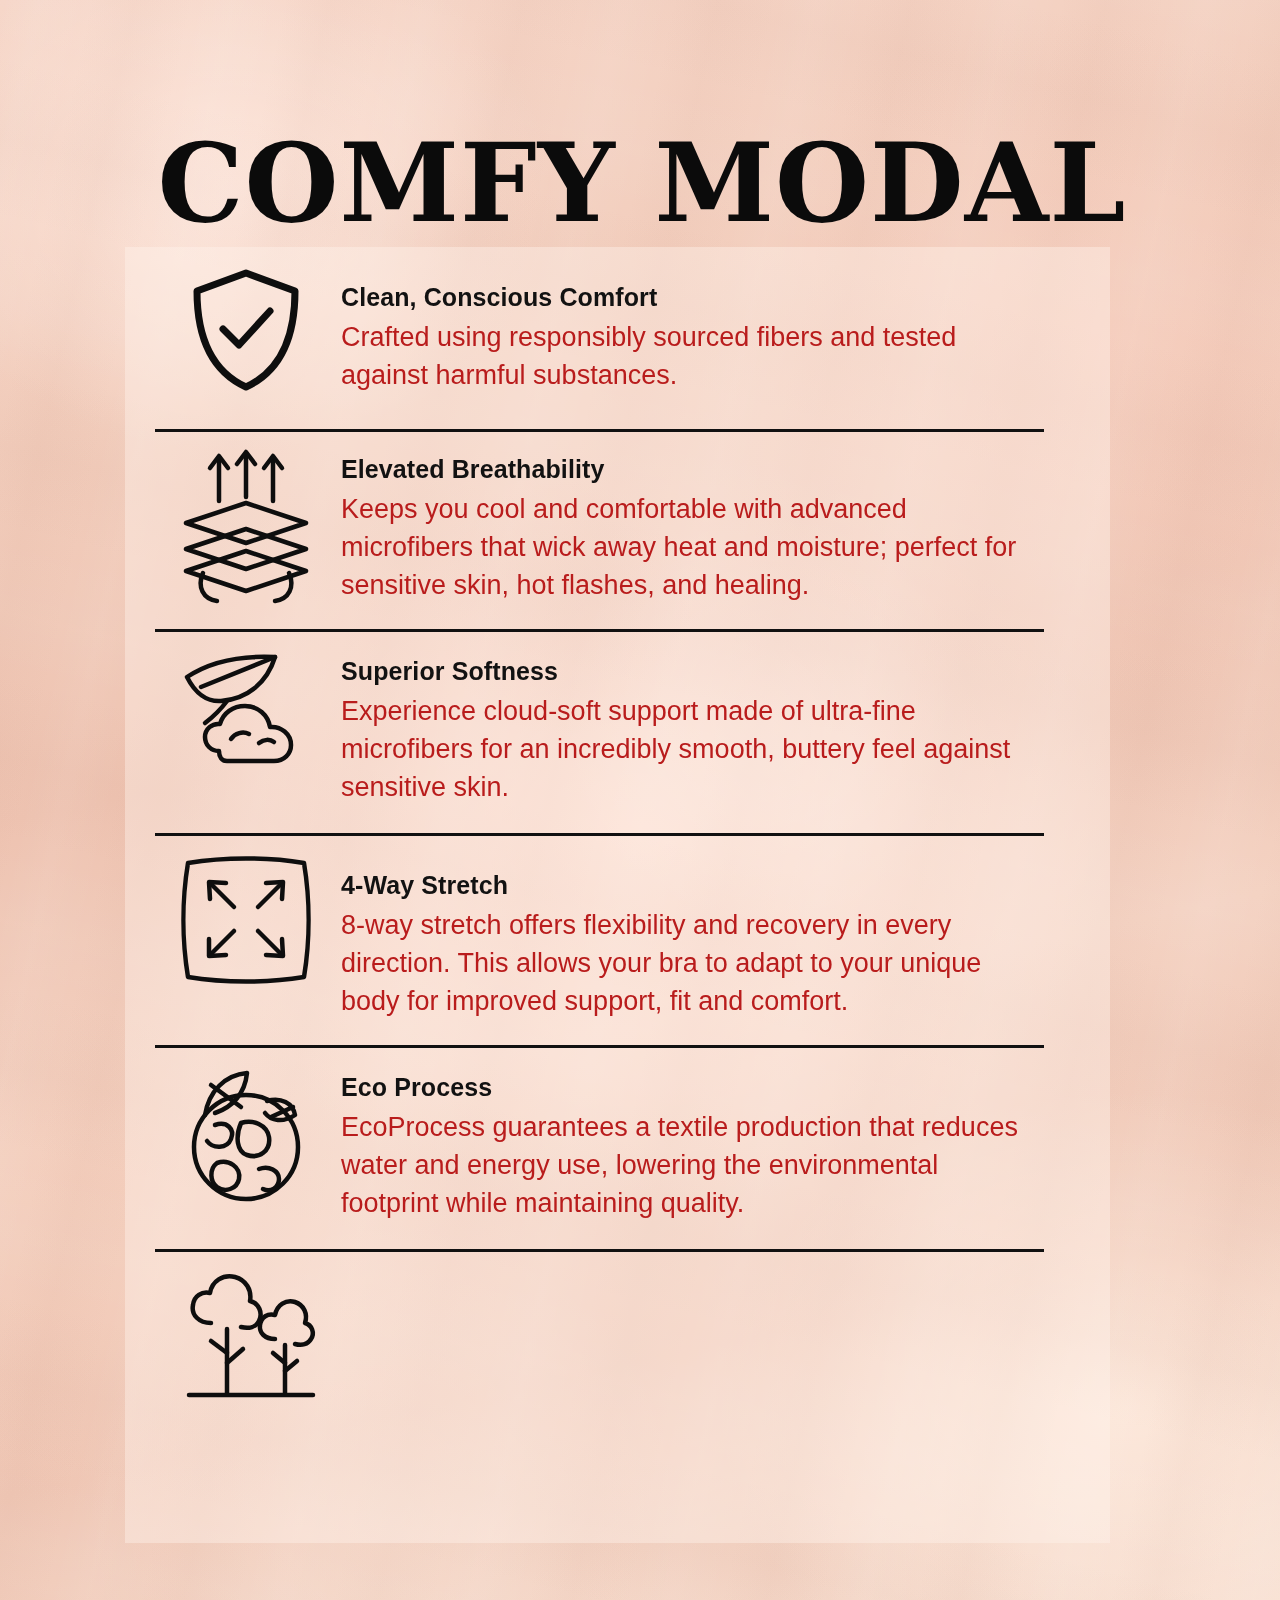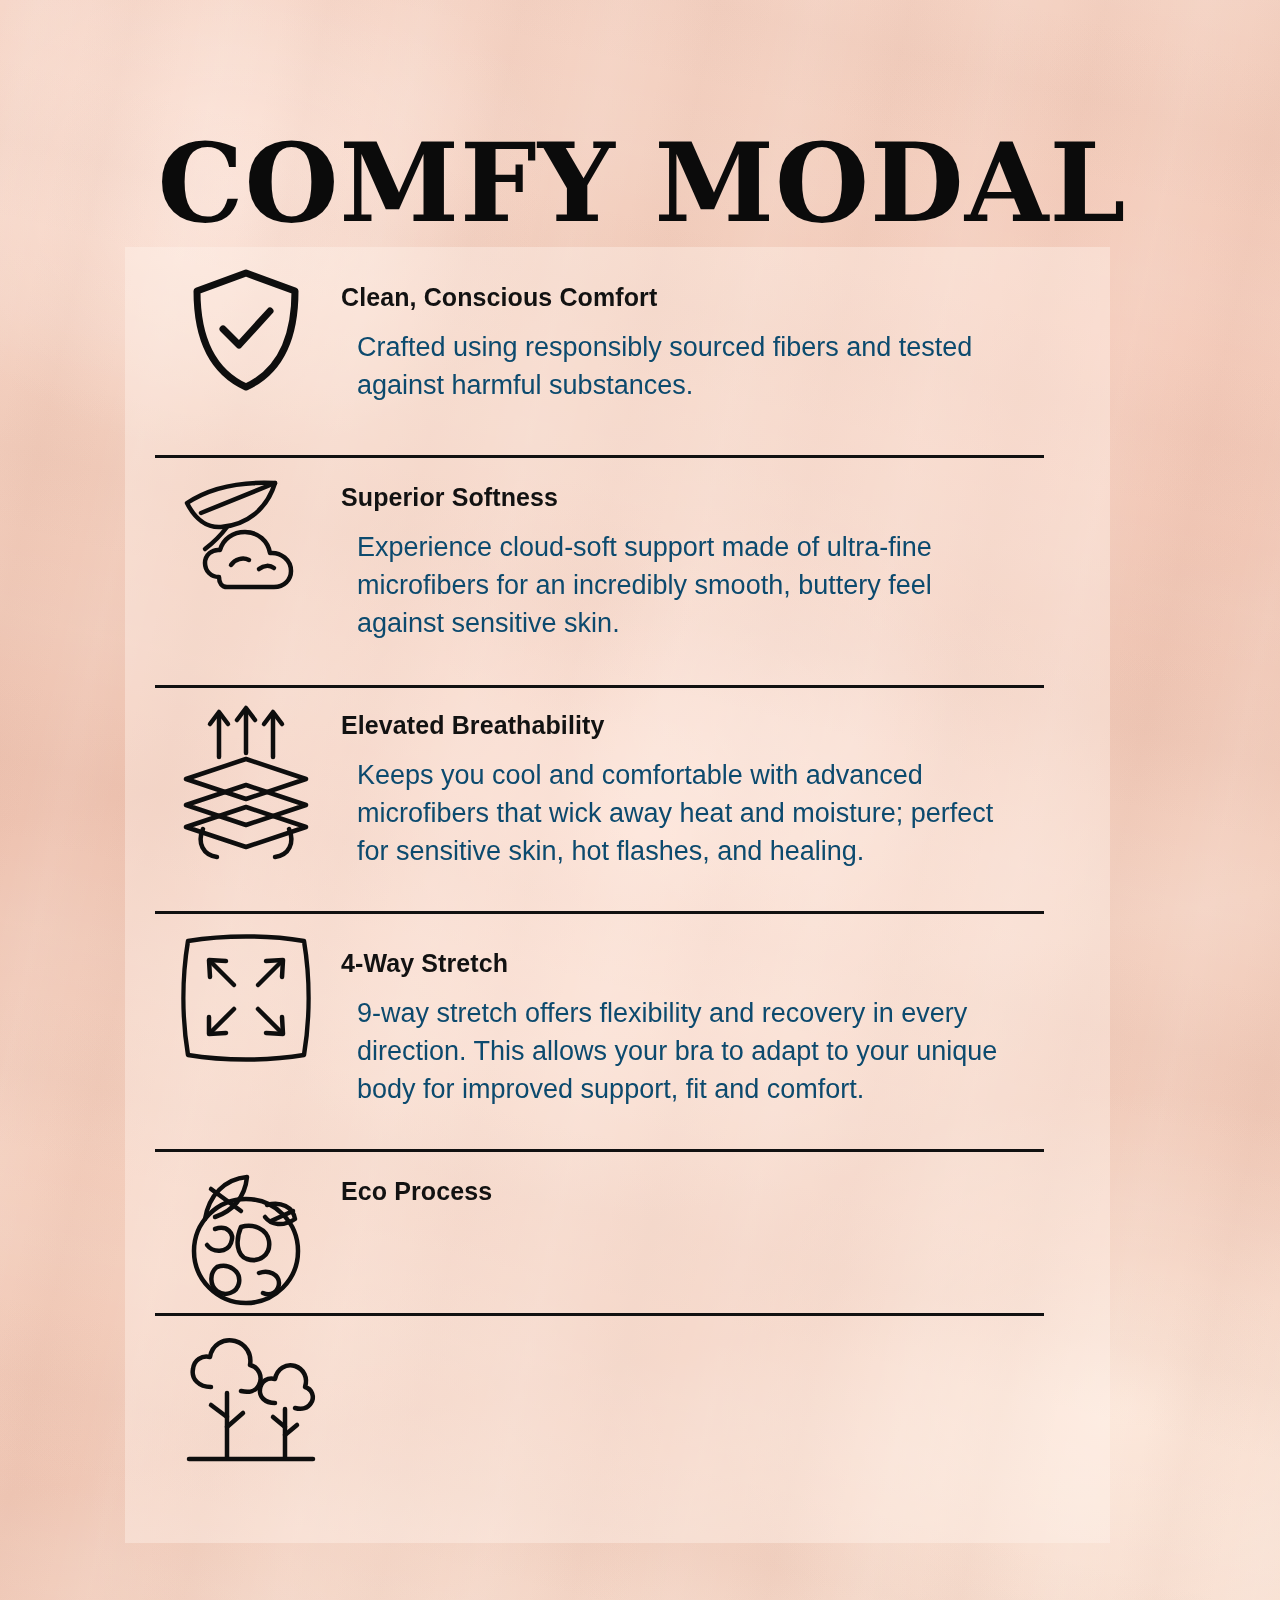--- a/index.html
+++ b/index.html
@@ -126,22 +126,22 @@
     font-size: 25px;
     color: #121212;
     letter-spacing: 0.1px;
     margin: 0 0 6px 0;
   }
   .row-desc {
     font-family: "Liberation Sans", sans-serif;
     font-weight: 400;
     font-size: 27px;
     line-height: 1.42;
-    color: #0c4a6e;
-    margin: 16px;
+    color: #b91c1c;
+    margin: 0;
     max-width: 740px;
   }
 
   
   .row-0 .text-cell { padding-top: 36px; padding-bottom: 34px; }
   .row-1 .text-cell { padding-top: 28px; padding-bottom: 26px; }
   .row-2 .text-cell { padding-top: 26px; padding-bottom: 24px; }
   .row-3 .text-cell { padding-top: 38px; padding-bottom: 24px; }
   .row-4 .text-cell { padding-bottom: 26px; }
   .row-5 .text-cell { padding-top: 32px; padding-bottom: 40px; }
@@ -162,37 +162,20 @@
     <div class="row row-0">
       <div class="icon-cell">
         <svg width="118" height="130" viewBox="0 0 118 130" fill="none" stroke="#0e0e0e" stroke-width="7" stroke-linecap="round" stroke-linejoin="round">
           <path d="M59 8 L108 26 C108 72 94 106 59 122 C24 106 10 72 10 26 Z"></path>
           <polyline points="36,64 52,80 83,46"></polyline>
         </svg>
       </div>
       <div class="text-cell">
         <p class="row-title">Clean, Conscious Comfort</p>
         <p class="row-desc">Crafted using responsibly sourced fibers and tested against harmful substances.</p>
-      </div>
-    </div>
-
-    <div class="row row-1">
-      <div class="icon-cell">
-        <svg width="150" height="128" viewBox="0 0 150 128" fill="none" stroke="#0e0e0e" stroke-width="4.5" stroke-linecap="round" stroke-linejoin="round">
-          <path d="M16 30 C34 18 62 8 104 10 C96 36 76 52 50 54 C36 55 24 46 16 30 Z"></path>
-          <path d="M30 40 L104 10"></path>
-          <path d="M56 54 C50 62 42 70 34 76"></path>
-          <path d="M48 104 C40 104 34 98 34 90 C34 82 41 76 49 77 C52 66 62 59 74 59 C87 59 97 68 99 80 C110 79 120 87 120 98 C120 107 113 114 103 114 L56 114 C51 114 48 110 48 104 Z"></path>
-          <path d="M60 92 C64 86 72 84 78 87"></path>
-          <path d="M88 96 C93 92 99 92 103 95"></path>
-        </svg>
-      </div>
-      <div class="text-cell">
-        <p class="row-title">Superior Softness</p>
-        <p class="row-desc">Experience cloud-soft support made of ultra-fine microfibers for an incredibly smooth, buttery feel against sensitive skin.</p>
       </div>
     </div>
 
     <div class="row row-2">
       <div class="icon-cell">
         <svg width="146" height="160" viewBox="0 0 146 160" fill="none" stroke="#0e0e0e" stroke-width="4.5" stroke-linecap="round" stroke-linejoin="round">
           <path d="M46 54 L46 10"></path>
             <polyline points="37,21 46,9 55,21"></polyline>
           <path d="M73 50 L73 6"></path>
             <polyline points="64,17 73,5 82,17"></polyline>
@@ -204,56 +187,74 @@
           <path d="M30 126 C24 140 30 152 44 154"></path>
           <path d="M116 126 C122 140 116 152 102 154"></path>
         </svg>
       </div>
       <div class="text-cell">
         <p class="row-title">Elevated Breathability</p>
         <p class="row-desc">Keeps you cool and comfortable with advanced microfibers that wick away heat and moisture; perfect for sensitive skin, hot flashes, and healing.</p>
       </div>
     </div>
 
+    <div class="row row-1">
+      <div class="icon-cell">
+        <svg width="150" height="128" viewBox="0 0 150 128" fill="none" stroke="#0e0e0e" stroke-width="4.5" stroke-linecap="round" stroke-linejoin="round">
+          <path d="M16 30 C34 18 62 8 104 10 C96 36 76 52 50 54 C36 55 24 46 16 30 Z"></path>
+          <path d="M30 40 L104 10"></path>
+          <path d="M56 54 C50 62 42 70 34 76"></path>
+          <path d="M48 104 C40 104 34 98 34 90 C34 82 41 76 49 77 C52 66 62 59 74 59 C87 59 97 68 99 80 C110 79 120 87 120 98 C120 107 113 114 103 114 L56 114 C51 114 48 110 48 104 Z"></path>
+          <path d="M60 92 C64 86 72 84 78 87"></path>
+          <path d="M88 96 C93 92 99 92 103 95"></path>
+        </svg>
+      </div>
+      <div class="text-cell">
+        <p class="row-title">Superior Softness</p>
+        <p class="row-desc">Experience cloud-soft support made of ultra-fine microfibers for an incredibly smooth, buttery feel against sensitive skin.</p>
+      </div>
+    </div>
+
     <div class="row row-3">
       <div class="icon-cell">
         <svg width="136" height="136" viewBox="0 0 136 136" fill="none" stroke="#0e0e0e" stroke-width="4.5" stroke-linecap="round" stroke-linejoin="round">
           <path d="M10 12 C46 6 90 6 126 12 C132 48 132 90 126 126 C90 132 46 132 10 126 C4 90 4 48 10 12 Z"></path>
           <line x1="56" y1="56" x2="32" y2="32"></line>
             <polyline points="32,48 31,31 48,32"></polyline>
           <line x1="80" y1="56" x2="104" y2="32"></line>
             <polyline points="88,32 105,31 104,48"></polyline>
           <line x1="56" y1="80" x2="32" y2="104"></line>
             <polyline points="31,88 31,105 48,104"></polyline>
           <line x1="80" y1="80" x2="104" y2="104"></line>
             <polyline points="104,88 105,105 88,104"></polyline>
         </svg>
       </div>
       <div class="text-cell">
         <p class="row-title">4-Way Stretch</p>
-        <p class="row-desc">9-way stretch offers flexibility and recovery in every direction. This allows your bra to adapt to your unique body for improved support, fit and comfort.</p>
+        <p class="row-desc">8-way stretch offers flexibility and recovery in every direction. This allows your bra to adapt to your unique body for improved support, fit and comfort.</p>
       </div>
     </div>
 
     <div class="row row-4">
       <div class="icon-cell">
         <svg width="142" height="146" viewBox="0 0 142 146" fill="none" stroke="#0e0e0e" stroke-width="4.5" stroke-linecap="round" stroke-linejoin="round">
           <circle cx="71" cy="84" r="52"></circle>
           <path d="M30 52 C34 28 50 12 72 10 C70 30 58 44 40 50"></path>
           <path d="M36 22 L66 44"></path>
           <path d="M92 38 C106 34 118 40 120 52 C108 60 96 58 90 50"></path>
           <path d="M118 44 L96 54"></path>
           <path d="M40 62 C52 58 60 66 56 76 C52 86 38 86 32 78"></path>
           <path d="M66 60 C78 56 92 62 94 74 C96 88 84 96 72 92 C62 89 60 74 66 60 Z"></path>
           <path d="M42 100 C54 96 66 104 64 116 C62 126 50 130 42 124 C35 119 34 106 42 100 Z"></path>
           <path d="M84 106 C94 102 104 108 104 116 C104 124 96 130 88 126"></path>
         </svg>
       </div>
       <div class="text-cell">
         <p class="row-title">Eco Process</p>
+        <p class="row-desc">EcoProcess guarantees a textile production that reduces water and energy use, lowering the environmental footprint while maintaining quality.</p>
       </div>
     </div>
 
     <div class="row row-5">
       <div class="icon-cell">
         <svg width="150" height="140" viewBox="0 0 150 140" fill="none" stroke="#0e0e0e" stroke-width="4.5" stroke-linecap="round" stroke-linejoin="round">
           <path d="M40 56 C28 56 20 48 22 38 C23 29 31 24 39 26 C41 14 52 7 64 10 C75 13 81 23 79 34 C88 36 92 46 88 54 C85 60 78 62 70 60"></path>
           <path d="M56 62 L56 126"></path>
           <path d="M56 86 L40 74"></path>
           <path d="M56 96 L72 82"></path>

